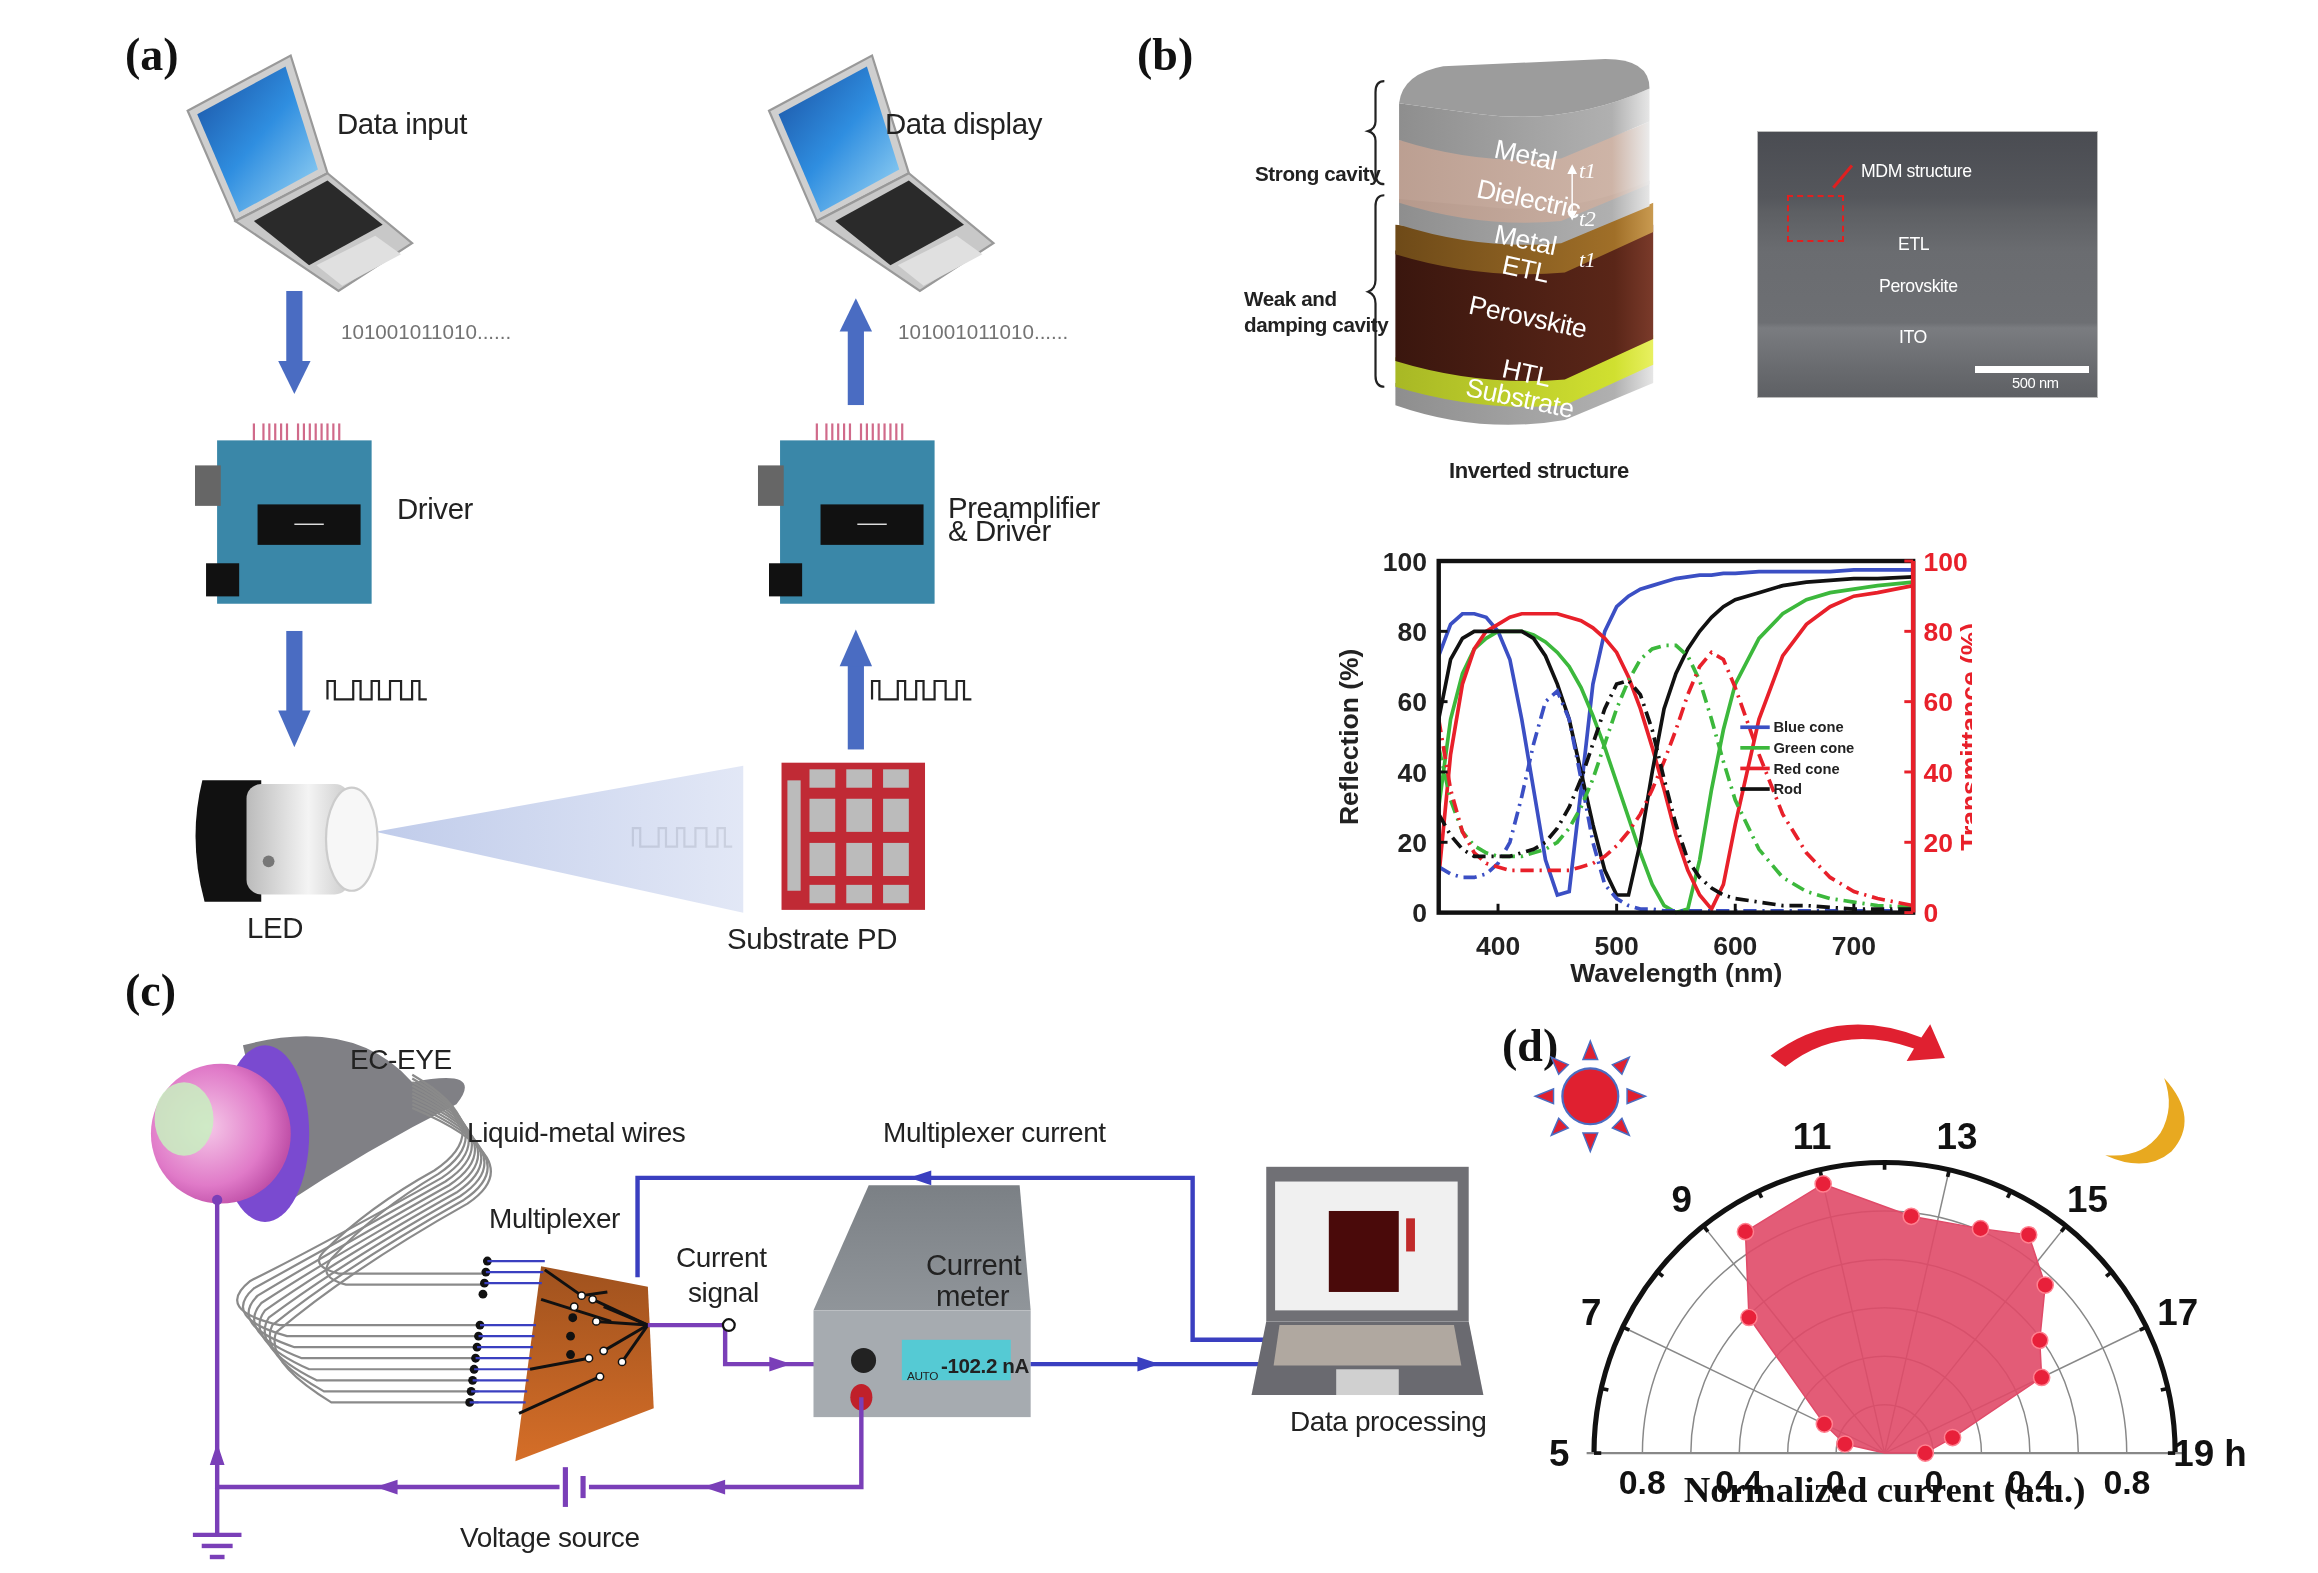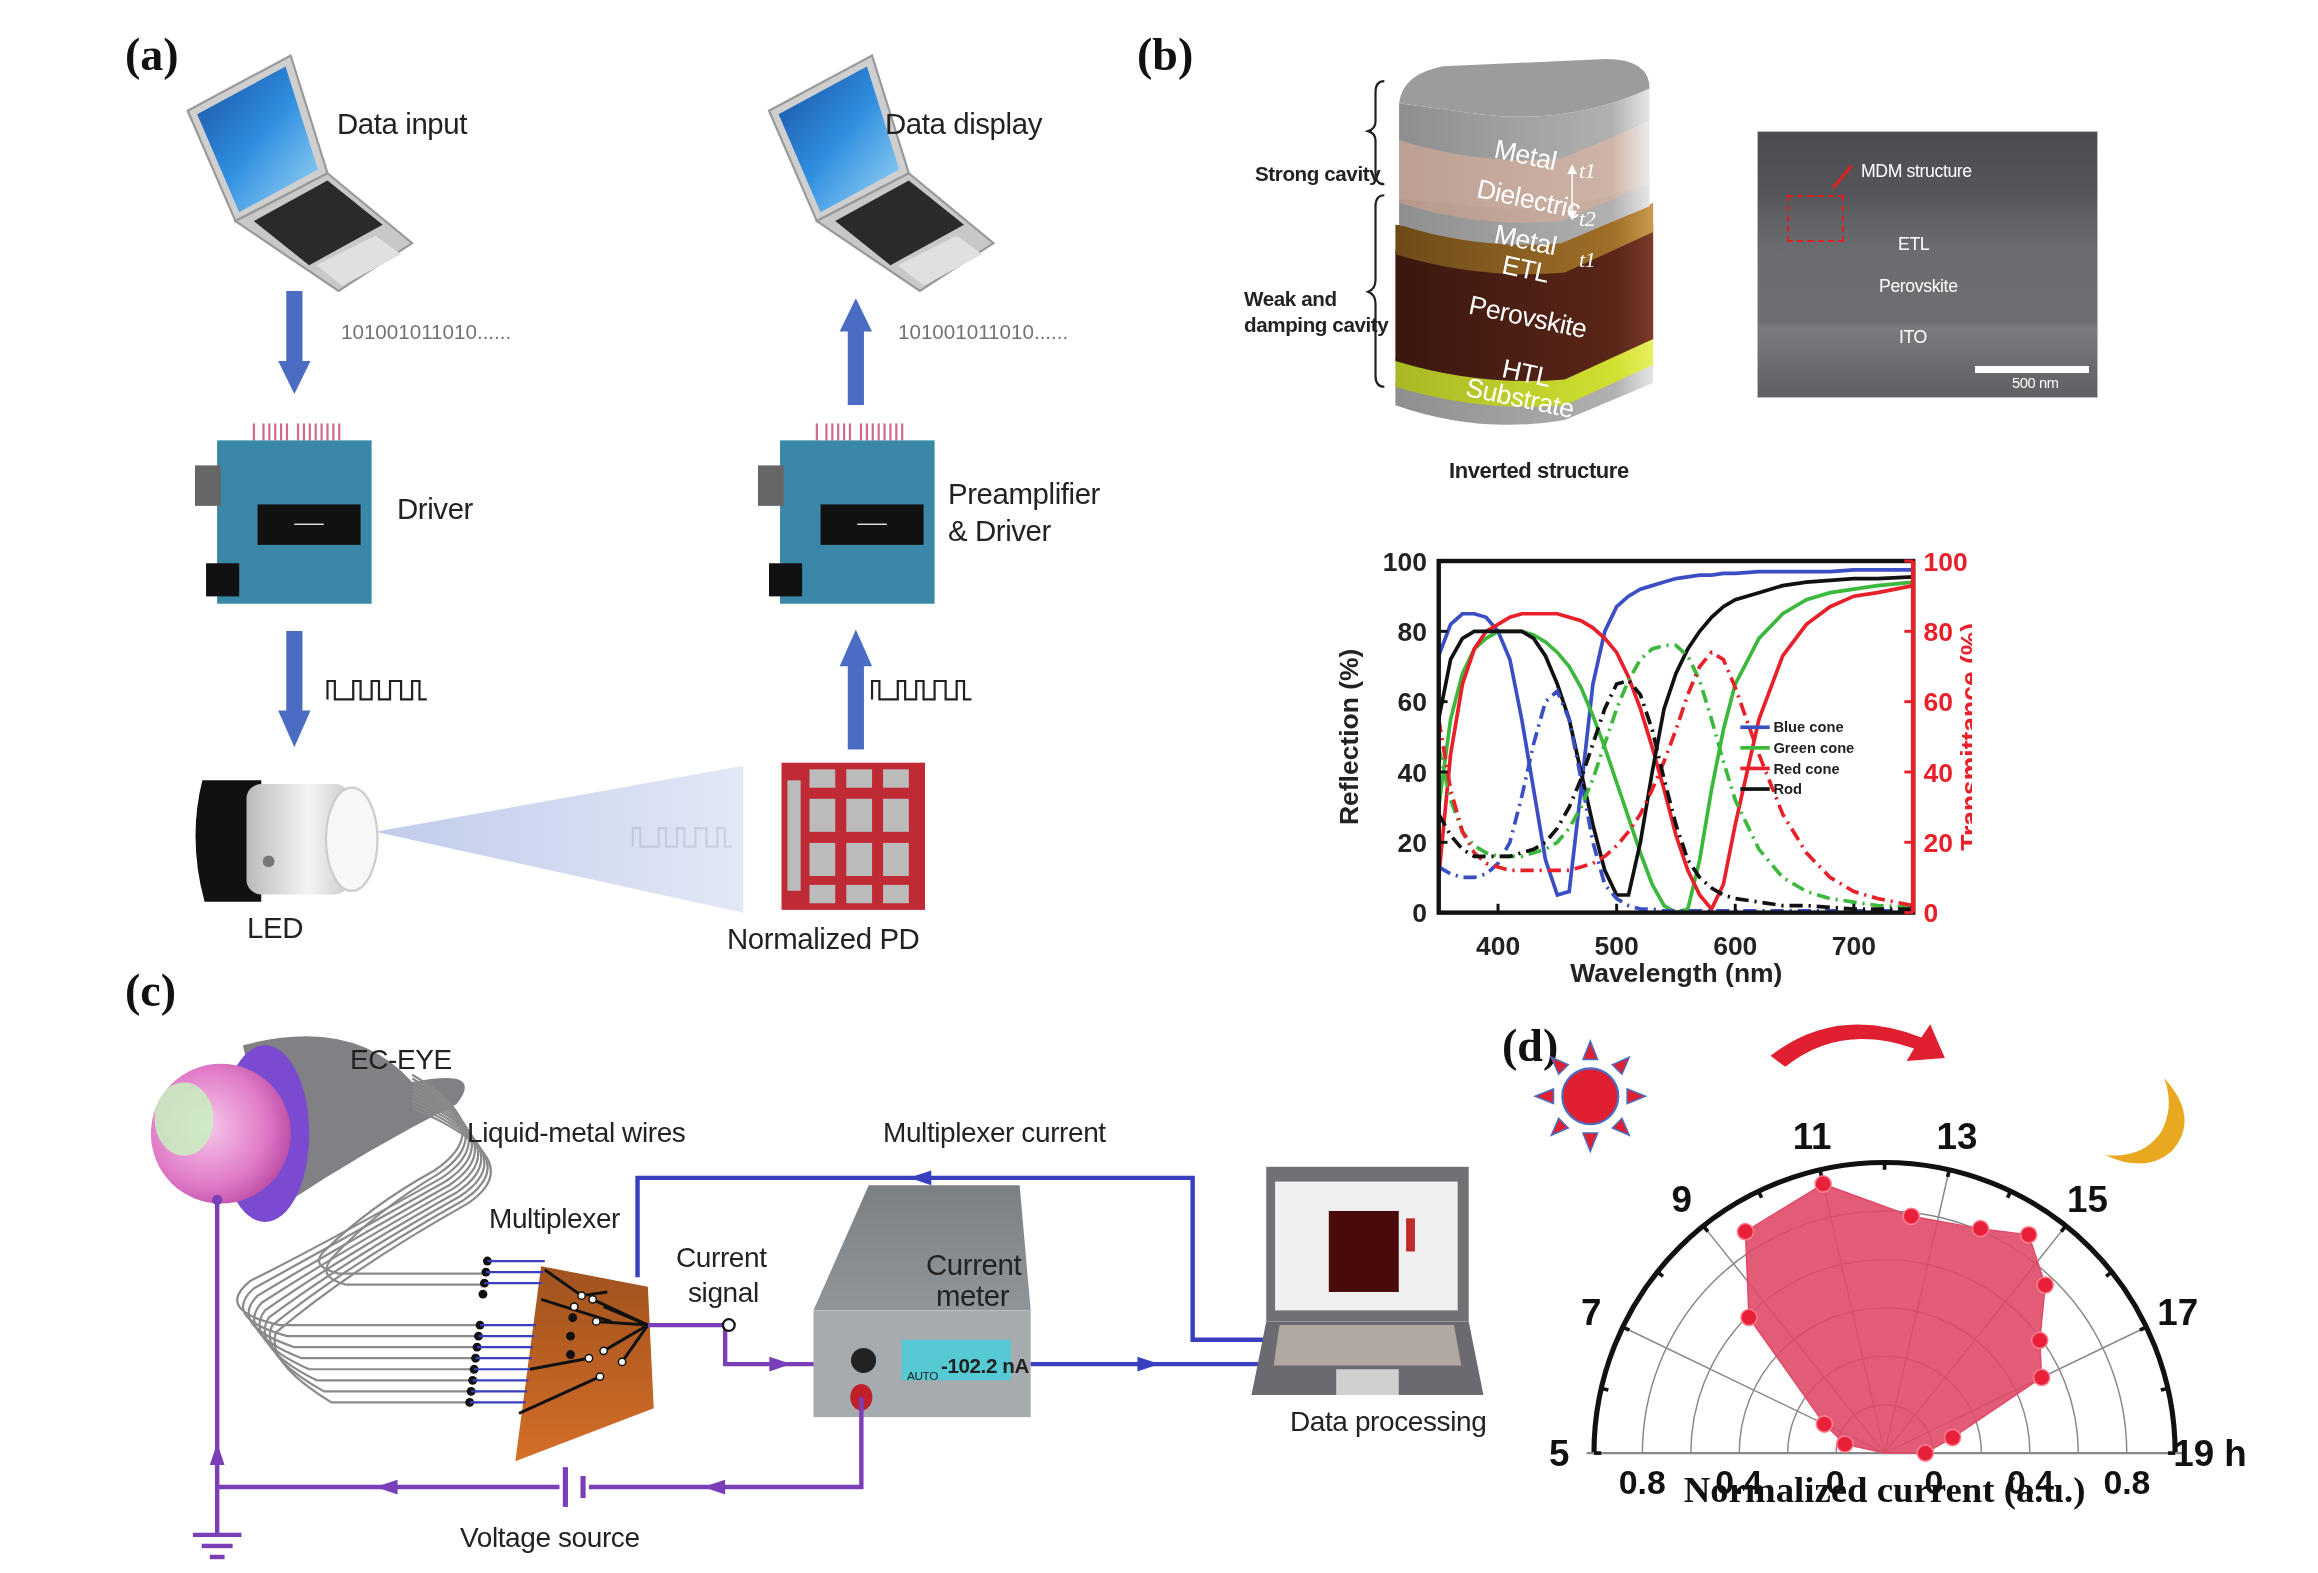--- a/index.html
+++ b/index.html
@@ -151,24 +151,24 @@
         <rect x="1200" y="1202" width="35" height="25"></rect>
     </g>
   </g>
 </svg>
 
 <div class="lbl" style="left:337px;top:107px;">Data input</div>
 <div class="lbl" style="left:885px;top:107px;">Data display</div>
 <div class="lbl-sm" style="left:341px;top:320px;">101001011010......</div>
 <div class="lbl-sm" style="left:898px;top:320px;">101001011010......</div>
 <div class="lbl" style="left:397px;top:492px;">Driver</div>
-<div class="lbl" style="left:948px;top:477px;text-align:center;">Preamplifier</div>
+<div class="lbl" style="left:948px;top:491px;text-align:center;">Preamplifier</div>
 <div class="lbl" style="left:948px;top:514px;">&amp; Driver</div>
 <div class="lbl" style="left:247px;top:911px;">LED</div>
-<div class="lbl" style="left:727px;top:922px;">Normalized PD</div>
+<div class="lbl" style="left:727px;top:922px;">Substrate PD</div>
 
 <div class="panel-label" style="left:1137px;top:28px;">(b)</div>
 
 <svg class="abs" style="left:1237px;top:59px;" width="442" height="383" viewBox="0 0 600 520">
   <defs>
     <linearGradient id="gmetal" x1="0" y1="0" x2="1" y2="0">
         <stop offset="0" stop-color="#8e8e8e"></stop>
         <stop offset="0.85" stop-color="#b0b0b0"></stop>
         <stop offset="1" stop-color="#e6e6e6"></stop>
       </linearGradient>

